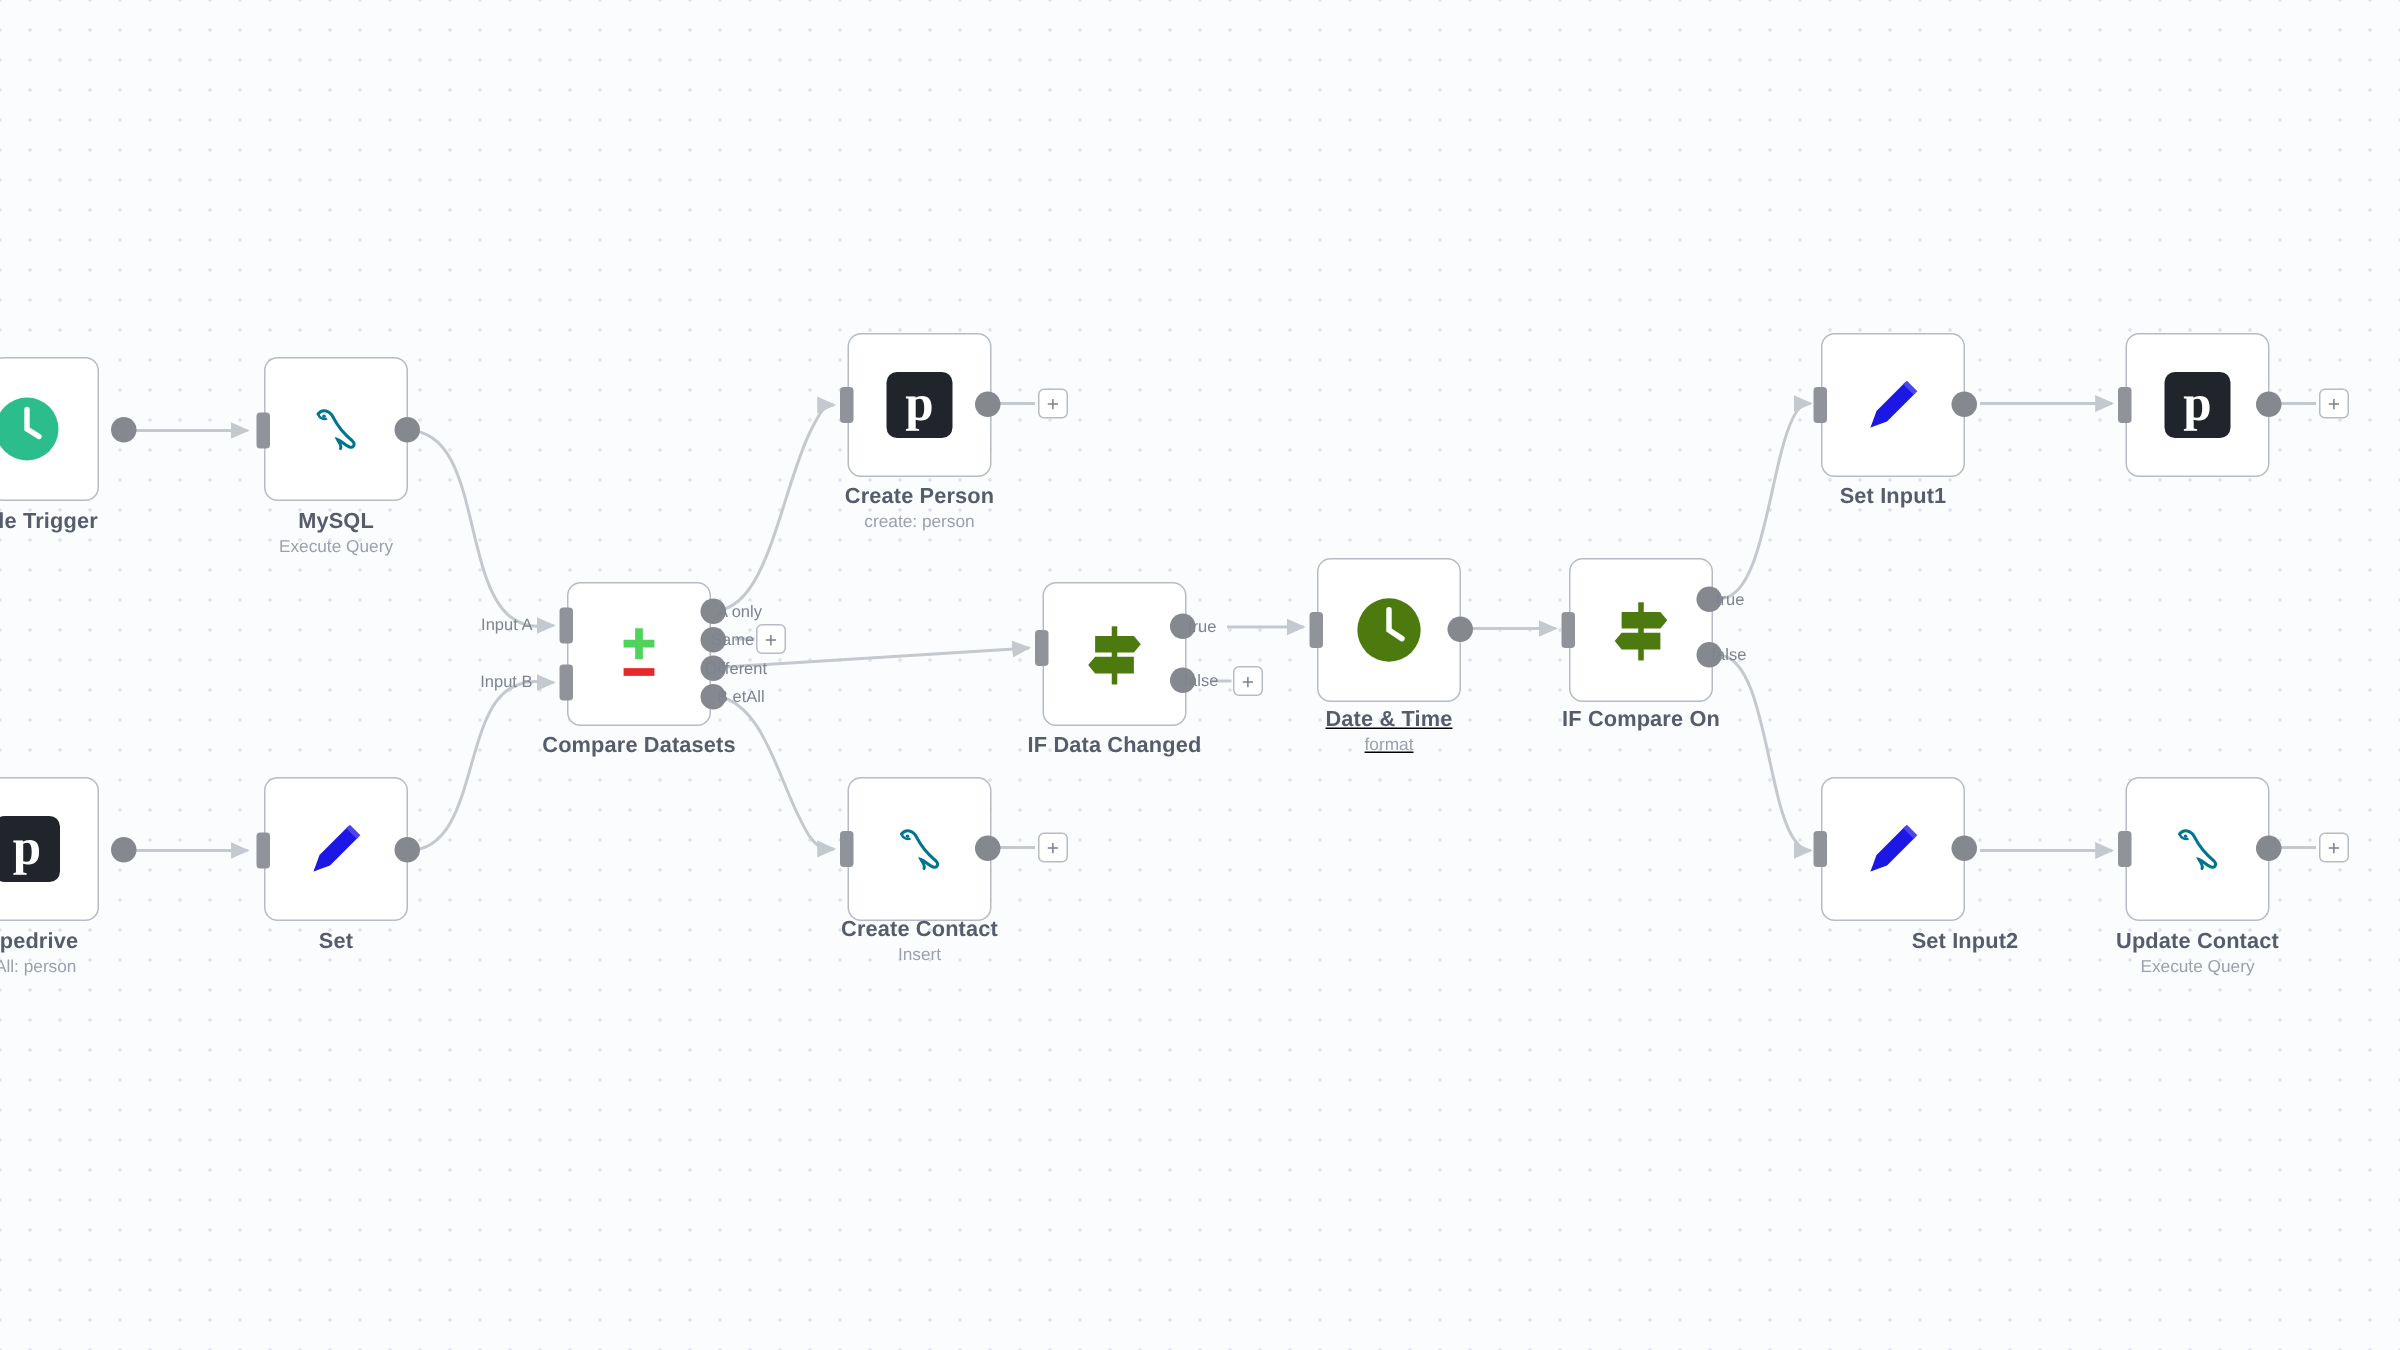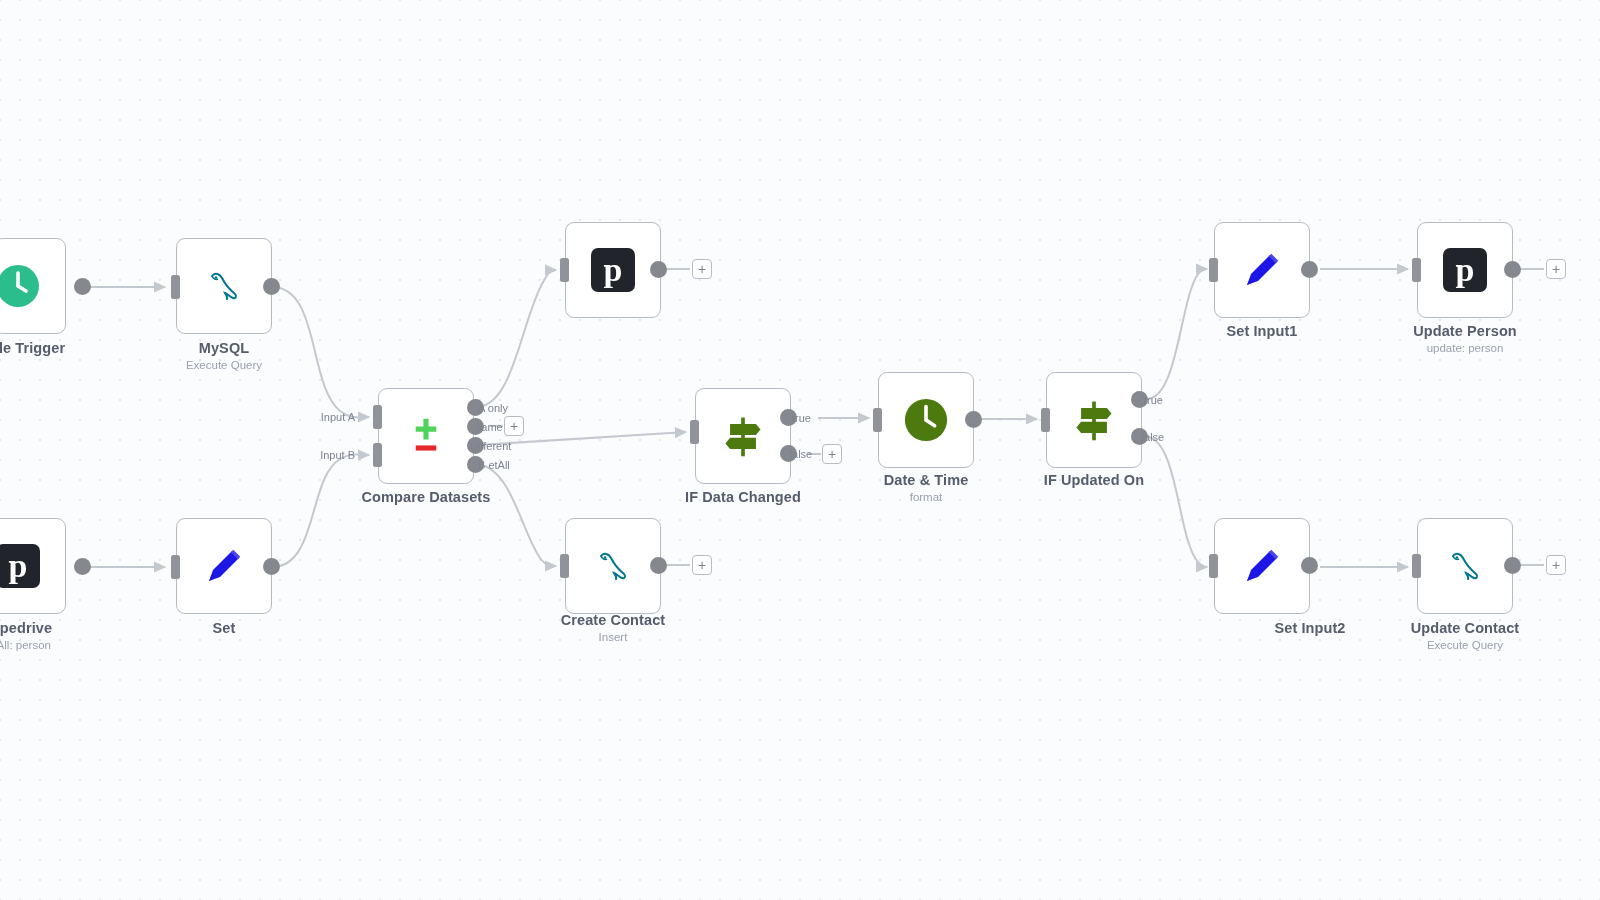--- a/index.html
+++ b/index.html
@@ -274,20 +274,24 @@
 
   <div class="node" style="left:565px; top:222px;">
     <div class="node-icon">
       <div class="pipedrive-box">
           <span>p</span>
         </div>
     </div>
   </div>
   <div class="port-in" style="left:560px; top:258px;"></div>
   <div class="port-out" style="left:650px; top:261px;"></div>
+  <div class="caption" style="left:498px; top:323px;">
+    <span class="title">Create Person</span>
+    <span class="subtitle">create: person</span>
+  </div>
 
   <div class="node" style="left:565px; top:518px;">
     <div class="node-icon">
       <svg width="46" height="46" viewBox="0 0 46 46">
         <path d="M11 13 C14 9, 19 11, 21 15 C24 21, 28 26, 34 31 C36 33, 35 36, 32 35
                  C29 34, 27 31, 24 30 C25 32, 27 34, 26 36" stroke="#00758f" stroke-width="2" fill="none" stroke-linecap="round"></path>
         <path d="M11 13 C12 16, 15 17, 17 16" stroke="#00758f" stroke-width="1.6" fill="none"></path>
         <circle cx="15" cy="14.5" r="1.2" fill="#00758f"></circle>
       </svg>
     </div>
@@ -320,41 +324,41 @@
   <div class="node" style="left:878px; top:372px;">
     <div class="node-icon">
       <svg width="50" height="50" viewBox="0 0 50 50">
         <circle cx="25" cy="25" r="22" fill="#4d7a0f"></circle>
         <path d="M25 11 L25 25 L34 31" stroke="#fff" stroke-width="3.8" stroke-linecap="round" fill="none"></path>
       </svg>
     </div>
   </div>
   <div class="port-in" style="left:873px; top:408px;"></div>
   <div class="port-out" style="left:965px; top:411px;"></div>
-  <div class="caption" style="left:811px; top:472px;">
+  <div class="caption" style="left:811px; top:472px;text-decoration:underline;">
     <span class="title">Date &amp; Time</span>
     <span class="subtitle">format</span>
   </div>
 
   <div class="node" style="left:1046px; top:372px;">
     <div class="node-icon">
       <svg width="52" height="52" viewBox="0 0 52 52">
         <rect x="24" y="6" width="4" height="42" fill="#4d7a0f"></rect>
         <path d="M12 13 H40 L45 19 L40 25 H12 Z" fill="#4d7a0f"></path>
         <path d="M40 28 H12 L7 34 L12 40 H40 Z" fill="#4d7a0f"></path>
       </svg>
     </div>
   </div>
   <div class="port-in" style="left:1041px; top:408px;"></div>
   <div class="port-out" style="left:1131px; top:391px;"></div>
   <div class="port-out" style="left:1131px; top:428px;"></div>
   <div class="port-label" style="left:1144px; top:394px;">true</div>
   <div class="port-label" style="left:1141px; top:431px;">false</div>
   <div class="caption" style="left:979px; top:472px;">
-    <span class="title">IF Updated On</span>
+    <span class="title">IF Compare On</span>
   </div>
 
   <div class="node" style="left:1214px; top:222px;">
     <div class="node-icon">
       <svg width="46" height="46" viewBox="0 0 46 46">
         <path d="M8 38 L12 27 L31 8 L38 15 L19 34 Z" fill="#1d17e5"></path>
         <path d="M31 8 L38 15" stroke="#4a45ee" stroke-width="3.5"></path>
         <path d="M8 38 L12 36 L10 34 Z" fill="#1d17e5"></path>
       </svg>
     </div>
@@ -382,24 +386,20 @@
 
   <div class="node" style="left:1417px; top:222px;">
     <div class="node-icon">
       <div class="pipedrive-box">
           <span>p</span>
         </div>
     </div>
   </div>
   <div class="port-in" style="left:1412px; top:258px;"></div>
   <div class="port-out" style="left:1504px; top:261px;"></div>
-  <div class="caption" style="left:1350px; top:323px;">
-    <span class="title">Update Person</span>
-    <span class="subtitle">update: person</span>
-  </div>
 
   <div class="node" style="left:1417px; top:518px;">
     <div class="node-icon">
       <svg width="46" height="46" viewBox="0 0 46 46">
         <path d="M11 13 C14 9, 19 11, 21 15 C24 21, 28 26, 34 31 C36 33, 35 36, 32 35
                  C29 34, 27 31, 24 30 C25 32, 27 34, 26 36" stroke="#00758f" stroke-width="2" fill="none" stroke-linecap="round"></path>
         <path d="M11 13 C12 16, 15 17, 17 16" stroke="#00758f" stroke-width="1.6" fill="none"></path>
         <circle cx="15" cy="14.5" r="1.2" fill="#00758f"></circle>
       </svg>
     </div>

